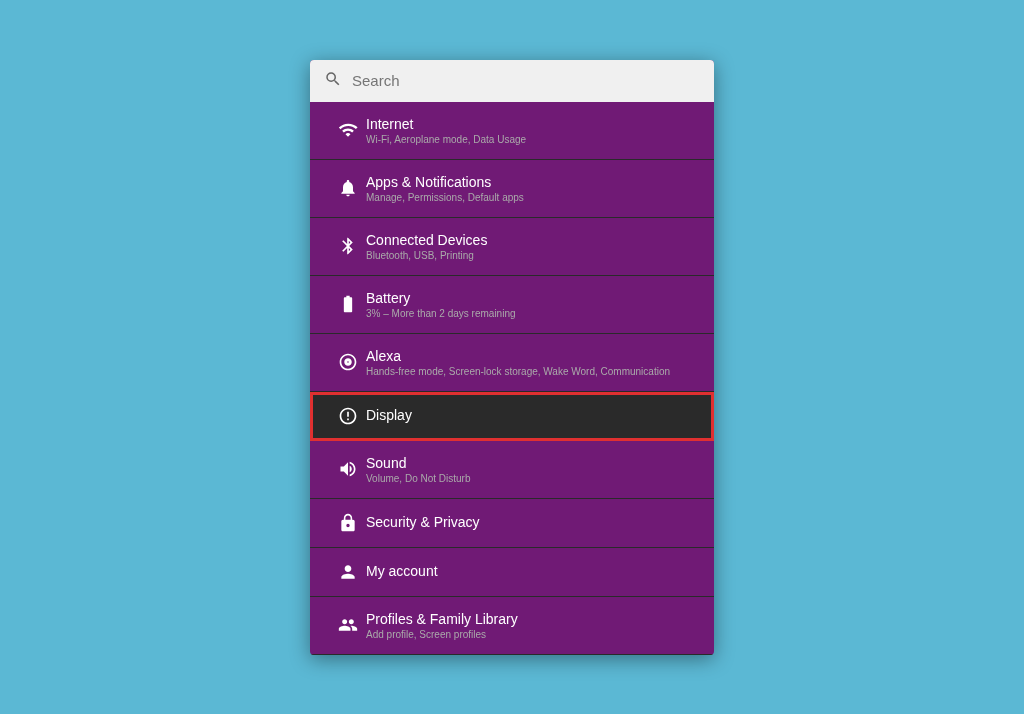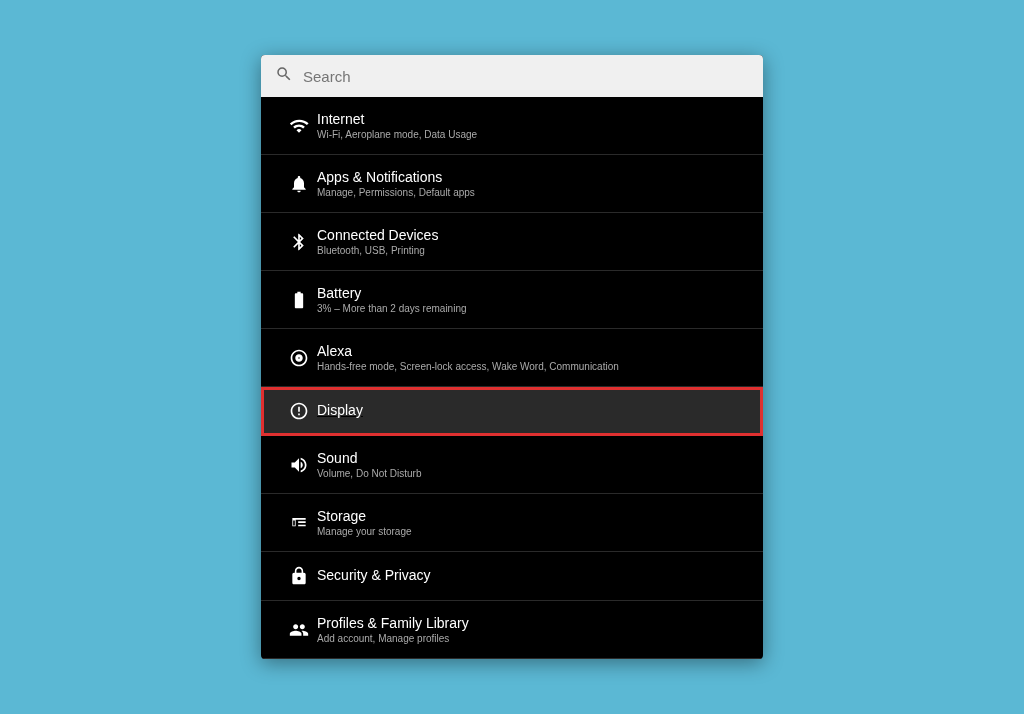--- a/index.html
+++ b/index.html
@@ -12,22 +12,22 @@
       width: 1024px;
       height: 714px;
       background-color: #5bb8d4;
       display: flex;
       align-items: center;
       justify-content: center;
       font-family: 'Segoe UI', Arial, sans-serif;
     }
 
     .settings-panel {
-      width: 502px;
-      background-color: #000000;
+      width: 404px;
+      background-color: #701a75;
       border-radius: 4px;
       overflow: hidden;
       box-shadow: 0 4px 20px rgba(0,0,0,0.4);
     }
 
     .search-bar {
       background-color: #f0f0f0;
       padding: 10px 14px;
       display: flex;
       align-items: center;
@@ -43,21 +43,20 @@
       background: transparent;
       border: none;
       outline: none;
       font-size: 15px;
       color: #333;
       flex: 1;
     }
 
     .menu-list {
       list-style: none;
-      text-decoration: underline;
     }
 
     .menu-item {
       display: flex;
       align-items: center;
       padding: 14px 20px;
       cursor: pointer;
       border-bottom: 1px solid #2a2a2a;
       position: relative;
     }
@@ -167,21 +166,21 @@
     </li>
 
     <li class="menu-item">
       <span class="menu-icon">
         <svg viewBox="0 0 24 24">
           <path d="M12 2C6.48 2 2 6.48 2 12s4.48 10 10 10 10-4.48 10-10S17.52 2 12 2zm0 18c-4.41 0-8-3.59-8-8s3.59-8 8-8 8 3.59 8 8-3.59 8-8 8zm0-12.5c-2.49 0-4.5 2.01-4.5 4.5s2.01 4.5 4.5 4.5 4.5-2.01 4.5-4.5-2.01-4.5-4.5-4.5zm0 5.5c-.55 0-1-.45-1-1s.45-1 1-1 1 .45 1 1-.45 1-1 1z"></path>
         </svg>
       </span>
       <div class="menu-text">
         <div class="menu-title">Alexa</div>
-        <div class="menu-subtitle">Hands-free mode, Screen-lock access, Wake Word, Communication</div>
+        <div class="menu-subtitle">Hands-free mode, Screen-lock storage, Wake Word, Communication</div>
       </div>
     </li>
 
     <li class="menu-item active">
       <span class="menu-icon">
         <svg viewBox="0 0 24 24">
           <path d="M12 2C6.48 2 2 6.48 2 12s4.48 10 10 10 10-4.48 10-10S17.52 2 12 2zm0 18c-4.41 0-8-3.59-8-8s3.59-8 8-8 8 3.59 8 8-3.59 8-8 8zm-1-13h2v6h-2zm0 8h2v2h-2z"></path>
         </svg>
       </span>
       <div class="menu-text">
@@ -194,50 +193,50 @@
         <svg viewBox="0 0 24 24">
           <path d="M3 9v6h4l5 5V4L7 9H3zm13.5 3c0-1.77-1.02-3.29-2.5-4.03v8.05c1.48-.73 2.5-2.25 2.5-4.02zM14 3.23v2.06c2.89.86 5 3.54 5 6.71s-2.11 5.85-5 6.71v2.06c4.01-.91 7-4.49 7-8.77s-2.99-7.86-7-8.77z"></path>
         </svg>
       </span>
       <div class="menu-text">
         <div class="menu-title">Sound</div>
         <div class="menu-subtitle">Volume, Do Not Disturb</div>
       </div>
     </li>
 
-    <li class="menu-item">
-      <span class="menu-icon">
-        <svg viewBox="0 0 24 24">
-          <path d="M20 6H4v2h16V6zm-9 6h9v-2h-9v2zm0 4h9v-2h-9v2zM4 8v8h4V8H4zm3 7H5v-6h2v6z"></path>
-        </svg>
-      </span>
-      <div class="menu-text">
-        <div class="menu-title">Storage</div>
-        <div class="menu-subtitle">Manage your storage</div>
-      </div>
-    </li>
 
     <li class="menu-item">
       <span class="menu-icon">
         <svg viewBox="0 0 24 24">
           <path d="M18 8h-1V6c0-2.76-2.24-5-5-5S7 3.24 7 6v2H6c-1.1 0-2 .9-2 2v10c0 1.1.9 2 2 2h12c1.1 0 2-.9 2-2V10c0-1.1-.9-2-2-2zm-6 9c-1.1 0-2-.9-2-2s.9-2 2-2 2 .9 2 2-.9 2-2 2zm3.1-9H8.9V6c0-1.71 1.39-3.1 3.1-3.1 1.71 0 3.1 1.39 3.1 3.1v2z"></path>
         </svg>
       </span>
       <div class="menu-text">
         <div class="menu-title">Security &amp; Privacy</div>
       </div>
     </li>
 
+    <li class="menu-item">
+      <span class="menu-icon">
+        <svg viewBox="0 0 24 24">
+          <path d="M12 12c2.21 0 4-1.79 4-4s-1.79-4-4-4-4 1.79-4 4 1.79 4 4 4zm0 2c-2.67 0-8 1.34-8 4v2h16v-2c0-2.66-5.33-4-8-4z"></path>
+        </svg>
+      </span>
+      <div class="menu-text">
+        <div class="menu-title">My account</div>
+        <div class="menu-subtitle"></div>
+      </div>
+    </li>
 
     <li class="menu-item">
       <span class="menu-icon">
         <svg viewBox="0 0 24 24">
           <path d="M16 11c1.66 0 2.99-1.34 2.99-3S17.66 5 16 5c-1.66 0-3 1.34-3 3s1.34 3 3 3zm-8 0c1.66 0 2.99-1.34 2.99-3S9.66 5 8 5C6.34 5 5 6.34 5 8s1.34 3 3 3zm0 2c-2.33 0-7 1.17-7 3.5V19h14v-2.5c0-2.33-4.67-3.5-7-3.5zm8 0c-.29 0-.62.02-.97.05 1.16.84 1.97 1.97 1.97 3.45V19h6v-2.5c0-2.33-4.67-3.5-7-3.5z"></path>
         </svg>
       </span>
       <div class="menu-text">
         <div class="menu-title">Profiles &amp; Family Library</div>
-        <div class="menu-subtitle">Add account, Manage profiles</div>
+        <div class="menu-subtitle">Add profile, Screen profiles</div>
       </div>
     </li>
 
   </ul>
 </div>
 
 </body></html>

